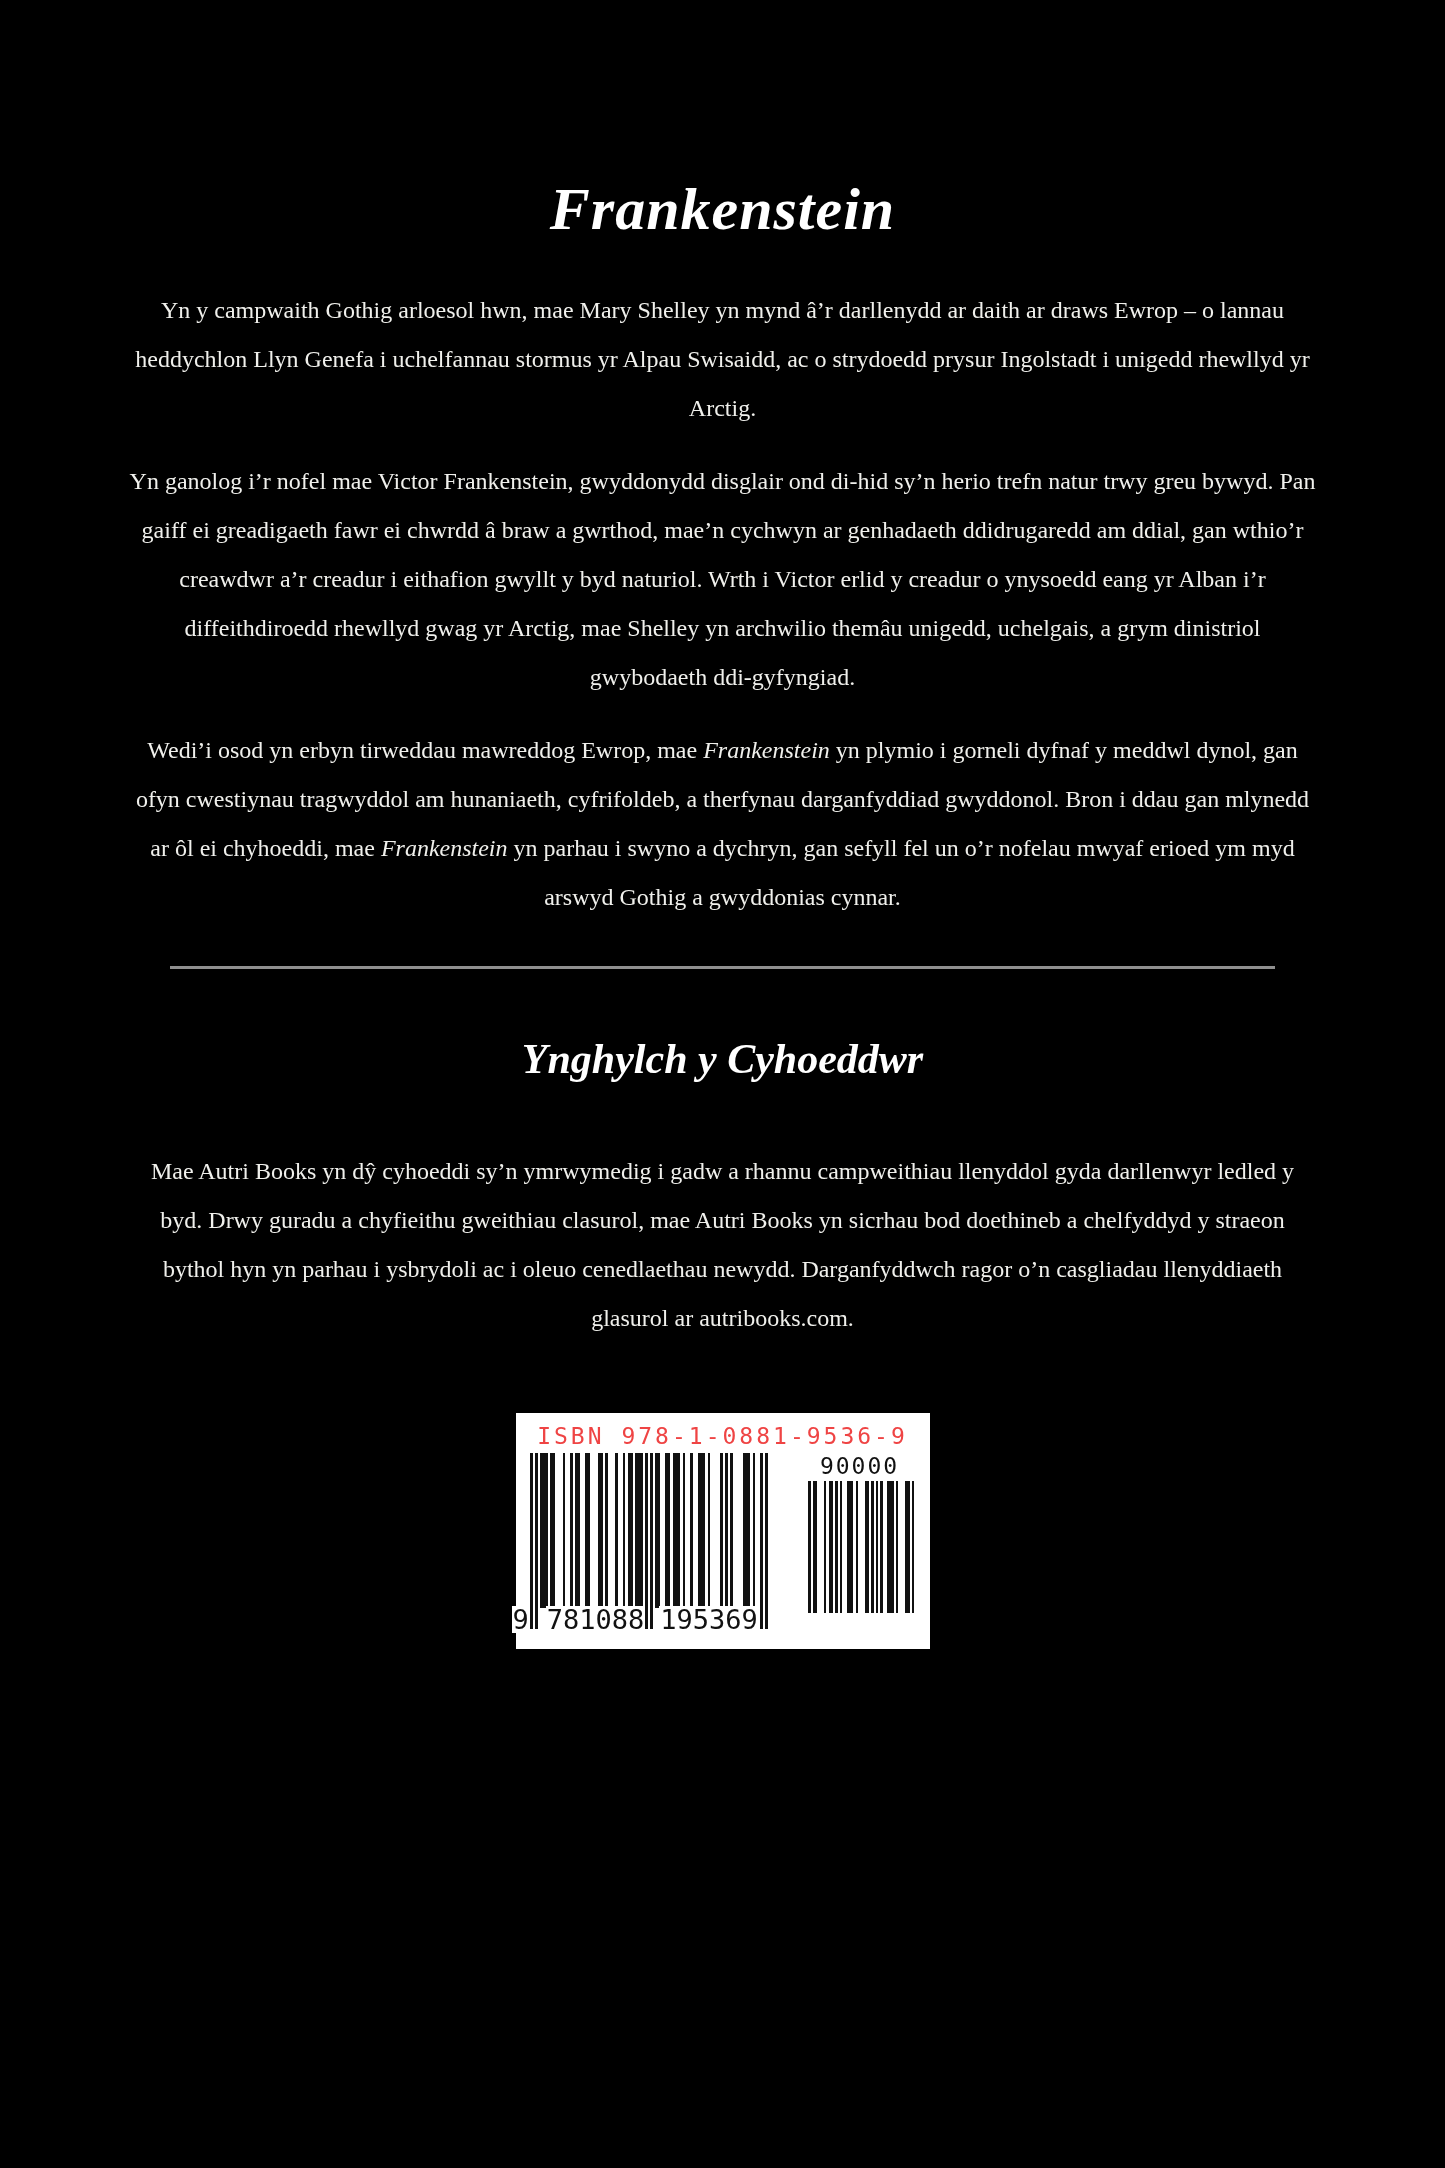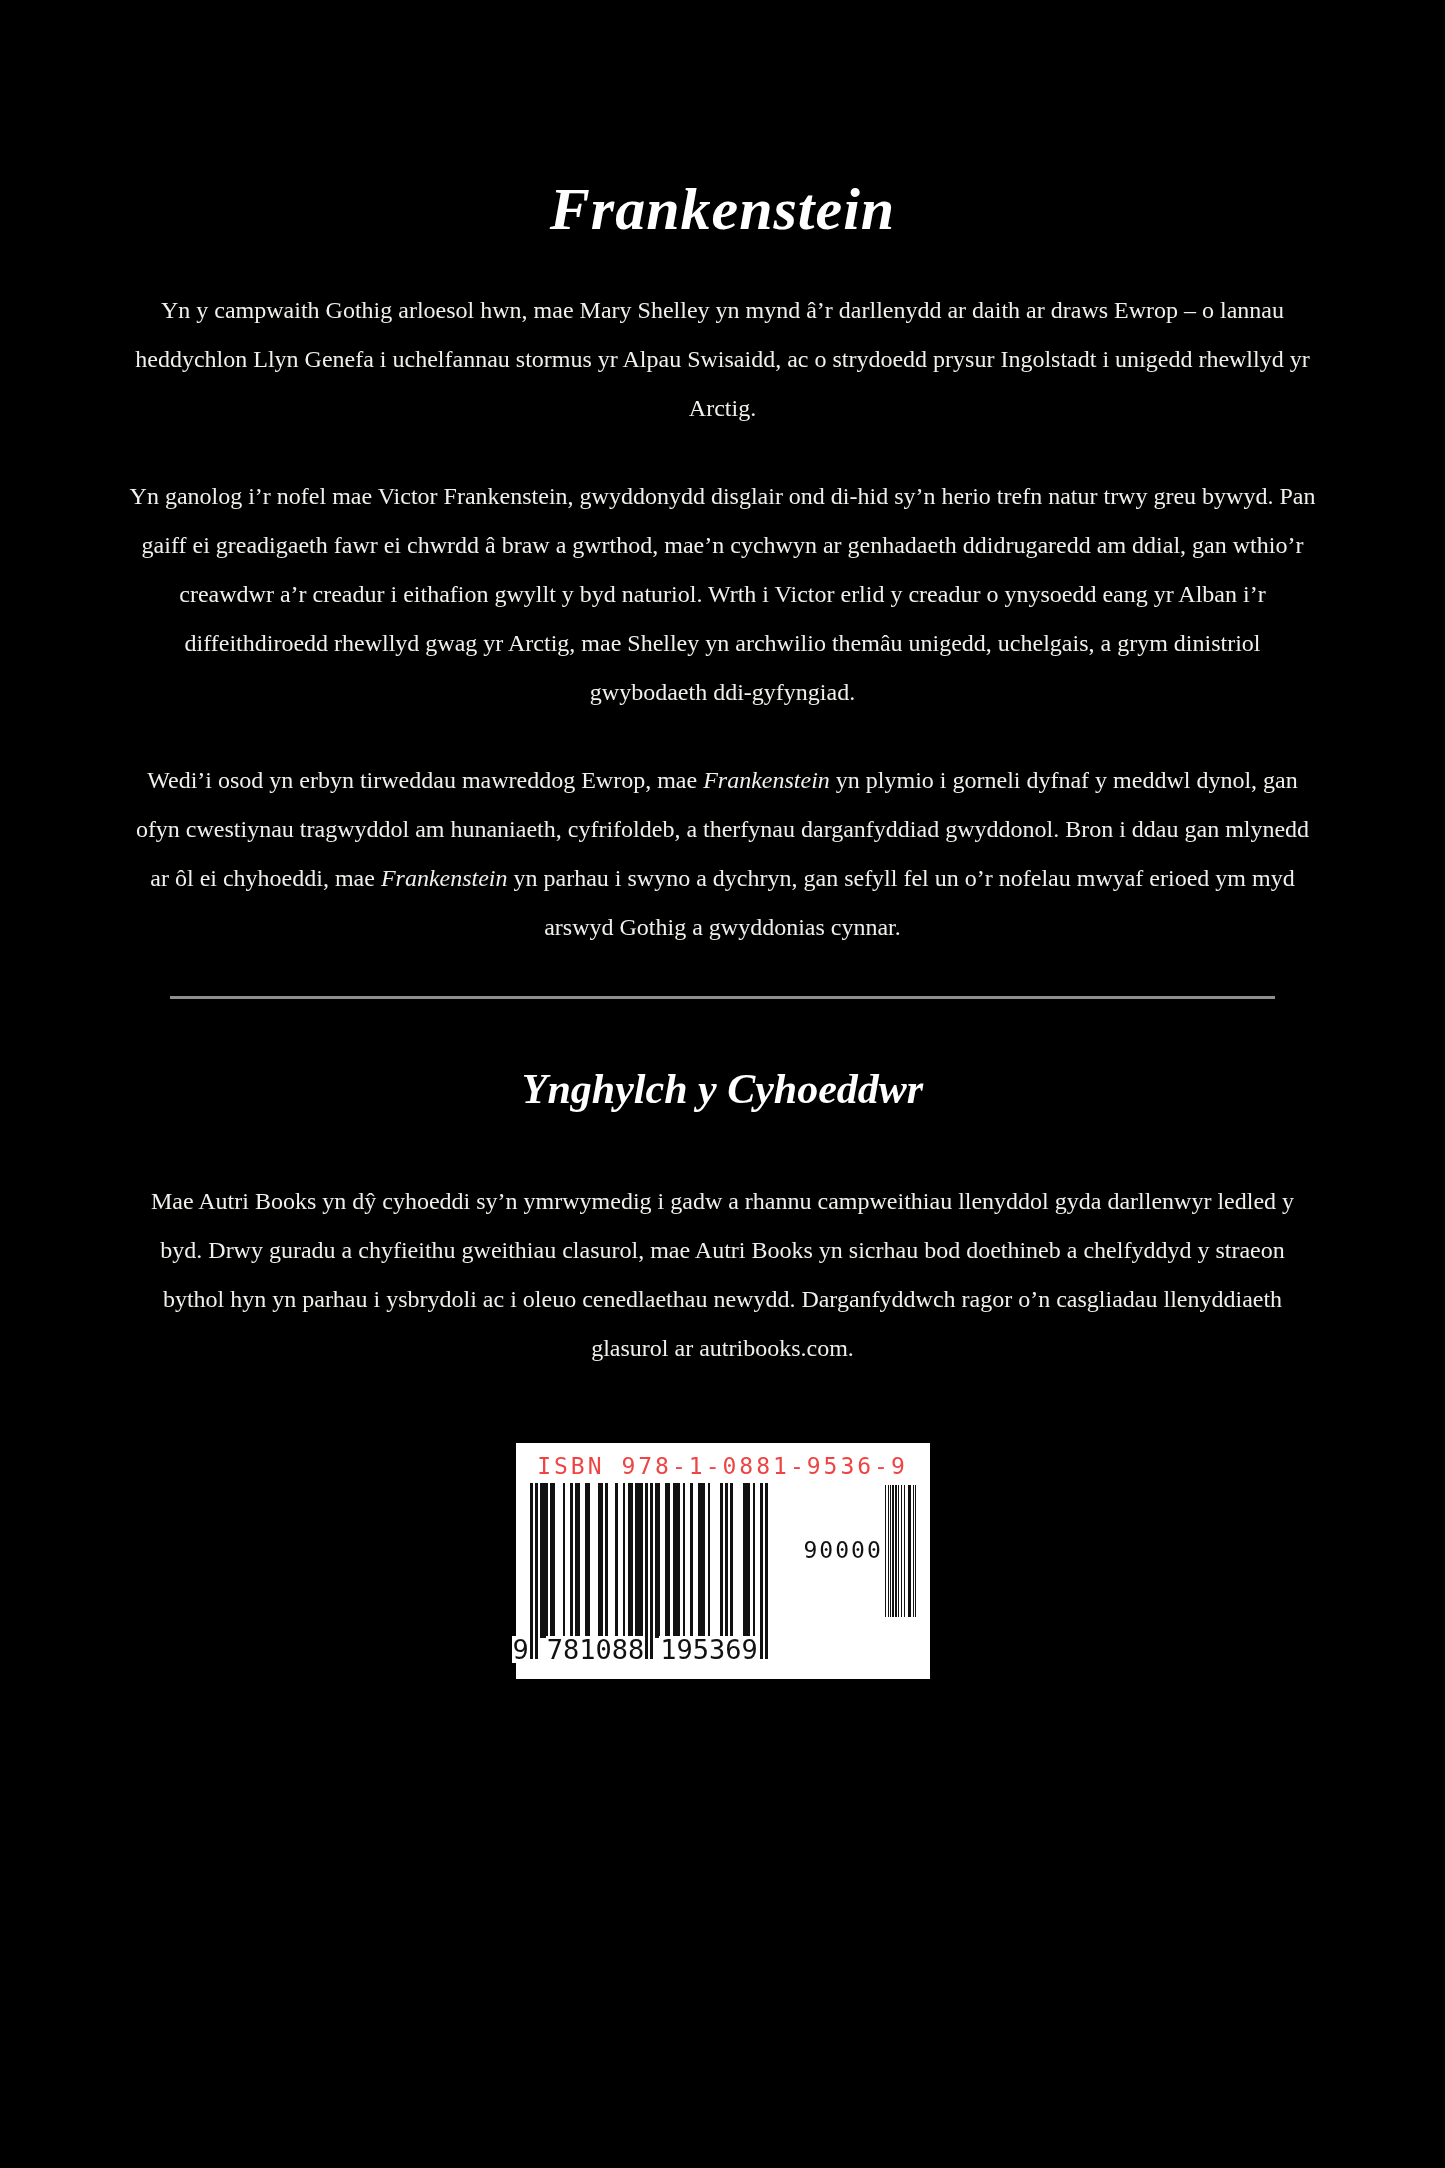--- a/index.html
+++ b/index.html
@@ -11,21 +11,21 @@
   .title{
     margin:0;padding-top:178px;text-align:center;
     font-size:60px;line-height:62px;font-style:italic;font-weight:bold;
     color:#ffffff;letter-spacing:1px;
   }
   .body-text{
     width:1190px;margin:0 auto;text-align:center;
     font-size:24px;line-height:49px;font-weight:normal;
     color:#f0f0ec;
   }
-  .synopsis .body-text{margin-top:39px;}
+  .synopsis .body-text{margin-top:24px;}
   .synopsis .body-text:first-child{margin-top:46px;}
   .it{font-style:italic;}
   .divider{
     border:none;height:3px;width:1105px;
     margin:44px auto 0;background:#8f8f8f;
   }
   .subheading{
     margin:66px 0 14px;text-align:center;
     font-size:42px;line-height:48px;font-style:italic;font-weight:bold;
     color:#ffffff;
@@ -46,21 +46,21 @@
   .main-barcode svg{width:238px;height:176px;display:block;}
   .barcode-bar{fill:#111111;}
   .digits-row{
     position:absolute;left:-18px;bottom:-4px;display:flex;
     font-family:"DejaVu Sans Mono","Liberation Mono",monospace;
     font-size:27px;line-height:27px;color:#111111;white-space:nowrap;
   }
   .digits-row span{background:#ffffff;padding:0 1px;}
   .digit-group-2{margin-left:16px;}
   .digit-group-3{margin-left:14px;text-align:center;}
-  .addon-col{width:112px;display:flex;flex-direction:row;align-items:center;}
+  .addon-col{width:112px;display:flex;flex-direction:column;align-items:center;}
   .addon-number{
     font-family:"DejaVu Sans Mono","Liberation Mono",monospace;
     font-size:23px;line-height:26px;letter-spacing:2px;color:#111111;
   }
   .addon-col svg{width:108px;height:132px;display:block;margin-top:2px;}
 </style>
 </head>
 <body>
 
 <div class="page">

